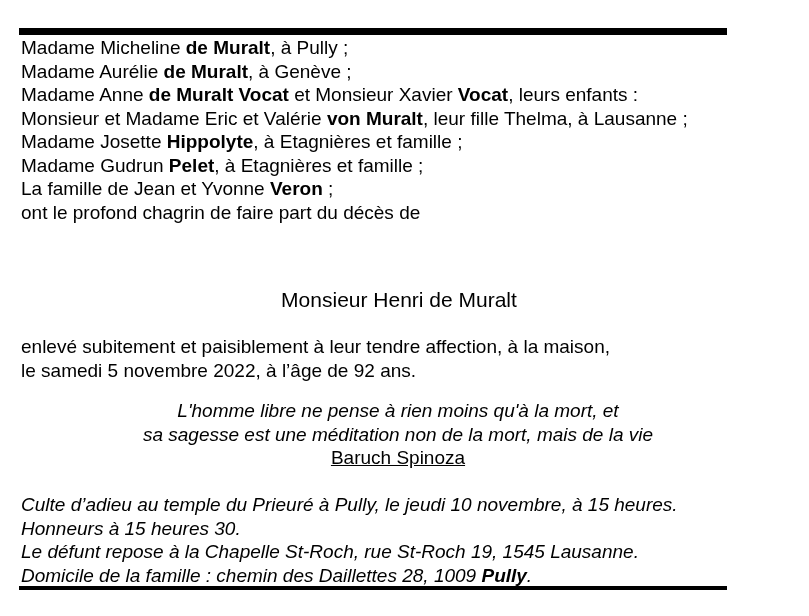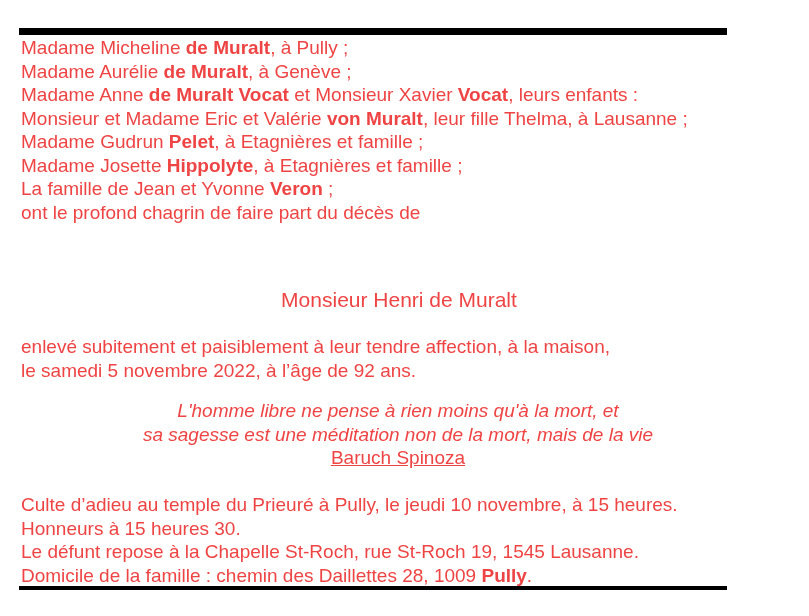--- a/index.html
+++ b/index.html
@@ -6,41 +6,41 @@
     margin: 0;
     padding: 0;
     background: #ffffff;
   }
   .page {
     position: relative;
     width: 727px;
     height: 616px;
     background: #ffffff;
     font-family: "Liberation Sans", sans-serif;
-    color: #ef4444;
+    color: #000000;
     overflow: hidden;
   }
   .rule {
     position: absolute;
     left: 19px;
     width: 760px;
     background: #000000;
   }
   .rule-top    { top: 28px;  height: 7px; }
   .rule-bottom { top: 586px; height: 4px; }
 
   .textblock {
     position: absolute;
     font-size: 19px;
     line-height: 23.5px;
     white-space: nowrap;
   }
   .family-block   { left: 21px; top: 36px;  }
   .death-block    { left: 21px; top: 335px; }
-  .ceremony-block { left: 21px; top: 493px; }
+  .ceremony-block { left: 21px; top: 493px; font-style: italic; }
 
   .title-block {
     position: absolute;
     left: 19px;
     top: 288px;
     width: 760px;
     text-align: center;
     font-size: 21px;
     font-weight: normal;
     line-height: 24px;
@@ -68,22 +68,22 @@
 
 <div class="page">
 
   <div class="rule rule-top"></div>
 
   <div class="textblock family-block">
       <div class="line"><span>Madame Micheline </span><span class="bold">de Muralt</span><span>, à Pully ;</span></div>
       <div class="line"><span>Madame Aurélie </span><span class="bold">de Muralt</span><span>, à Genève ;</span></div>
       <div class="line"><span>Madame Anne </span><span class="bold">de Muralt Vocat</span><span> et Monsieur Xavier </span><span class="bold">Vocat</span><span>, leurs enfants :</span></div>
       <div class="line"><span>Monsieur et Madame Eric et Valérie </span><span class="bold">von Muralt</span><span>, leur fille Thelma, à Lausanne ;</span></div>
+      <div class="line"><span>Madame Josette </span><span class="bold">Hippolyte</span><span>, à Etagnières et famille ;</span></div>
       <div class="line"><span>Madame Gudrun </span><span class="bold">Pelet</span><span>, à Etagnières et famille ;</span></div>
-      <div class="line"><span>Madame Josette </span><span class="bold">Hippolyte</span><span>, à Etagnières et famille ;</span></div>
       <div class="line"><span>La famille de Jean et Yvonne </span><span class="bold">Veron</span><span> ;</span></div>
       <div class="line"><span>ont le profond chagrin de faire part du décès de</span></div>
     </div>
 
   <div class="title-block">Monsieur Henri de Muralt</div>
 
   <div class="textblock death-block">
       <div class="line"><span>enlevé subitement et paisiblement à leur tendre affection, à la maison,</span></div>
       <div class="line"><span>le samedi 5 novembre 2022, à l’âge de 92 ans.</span></div>
     </div>

